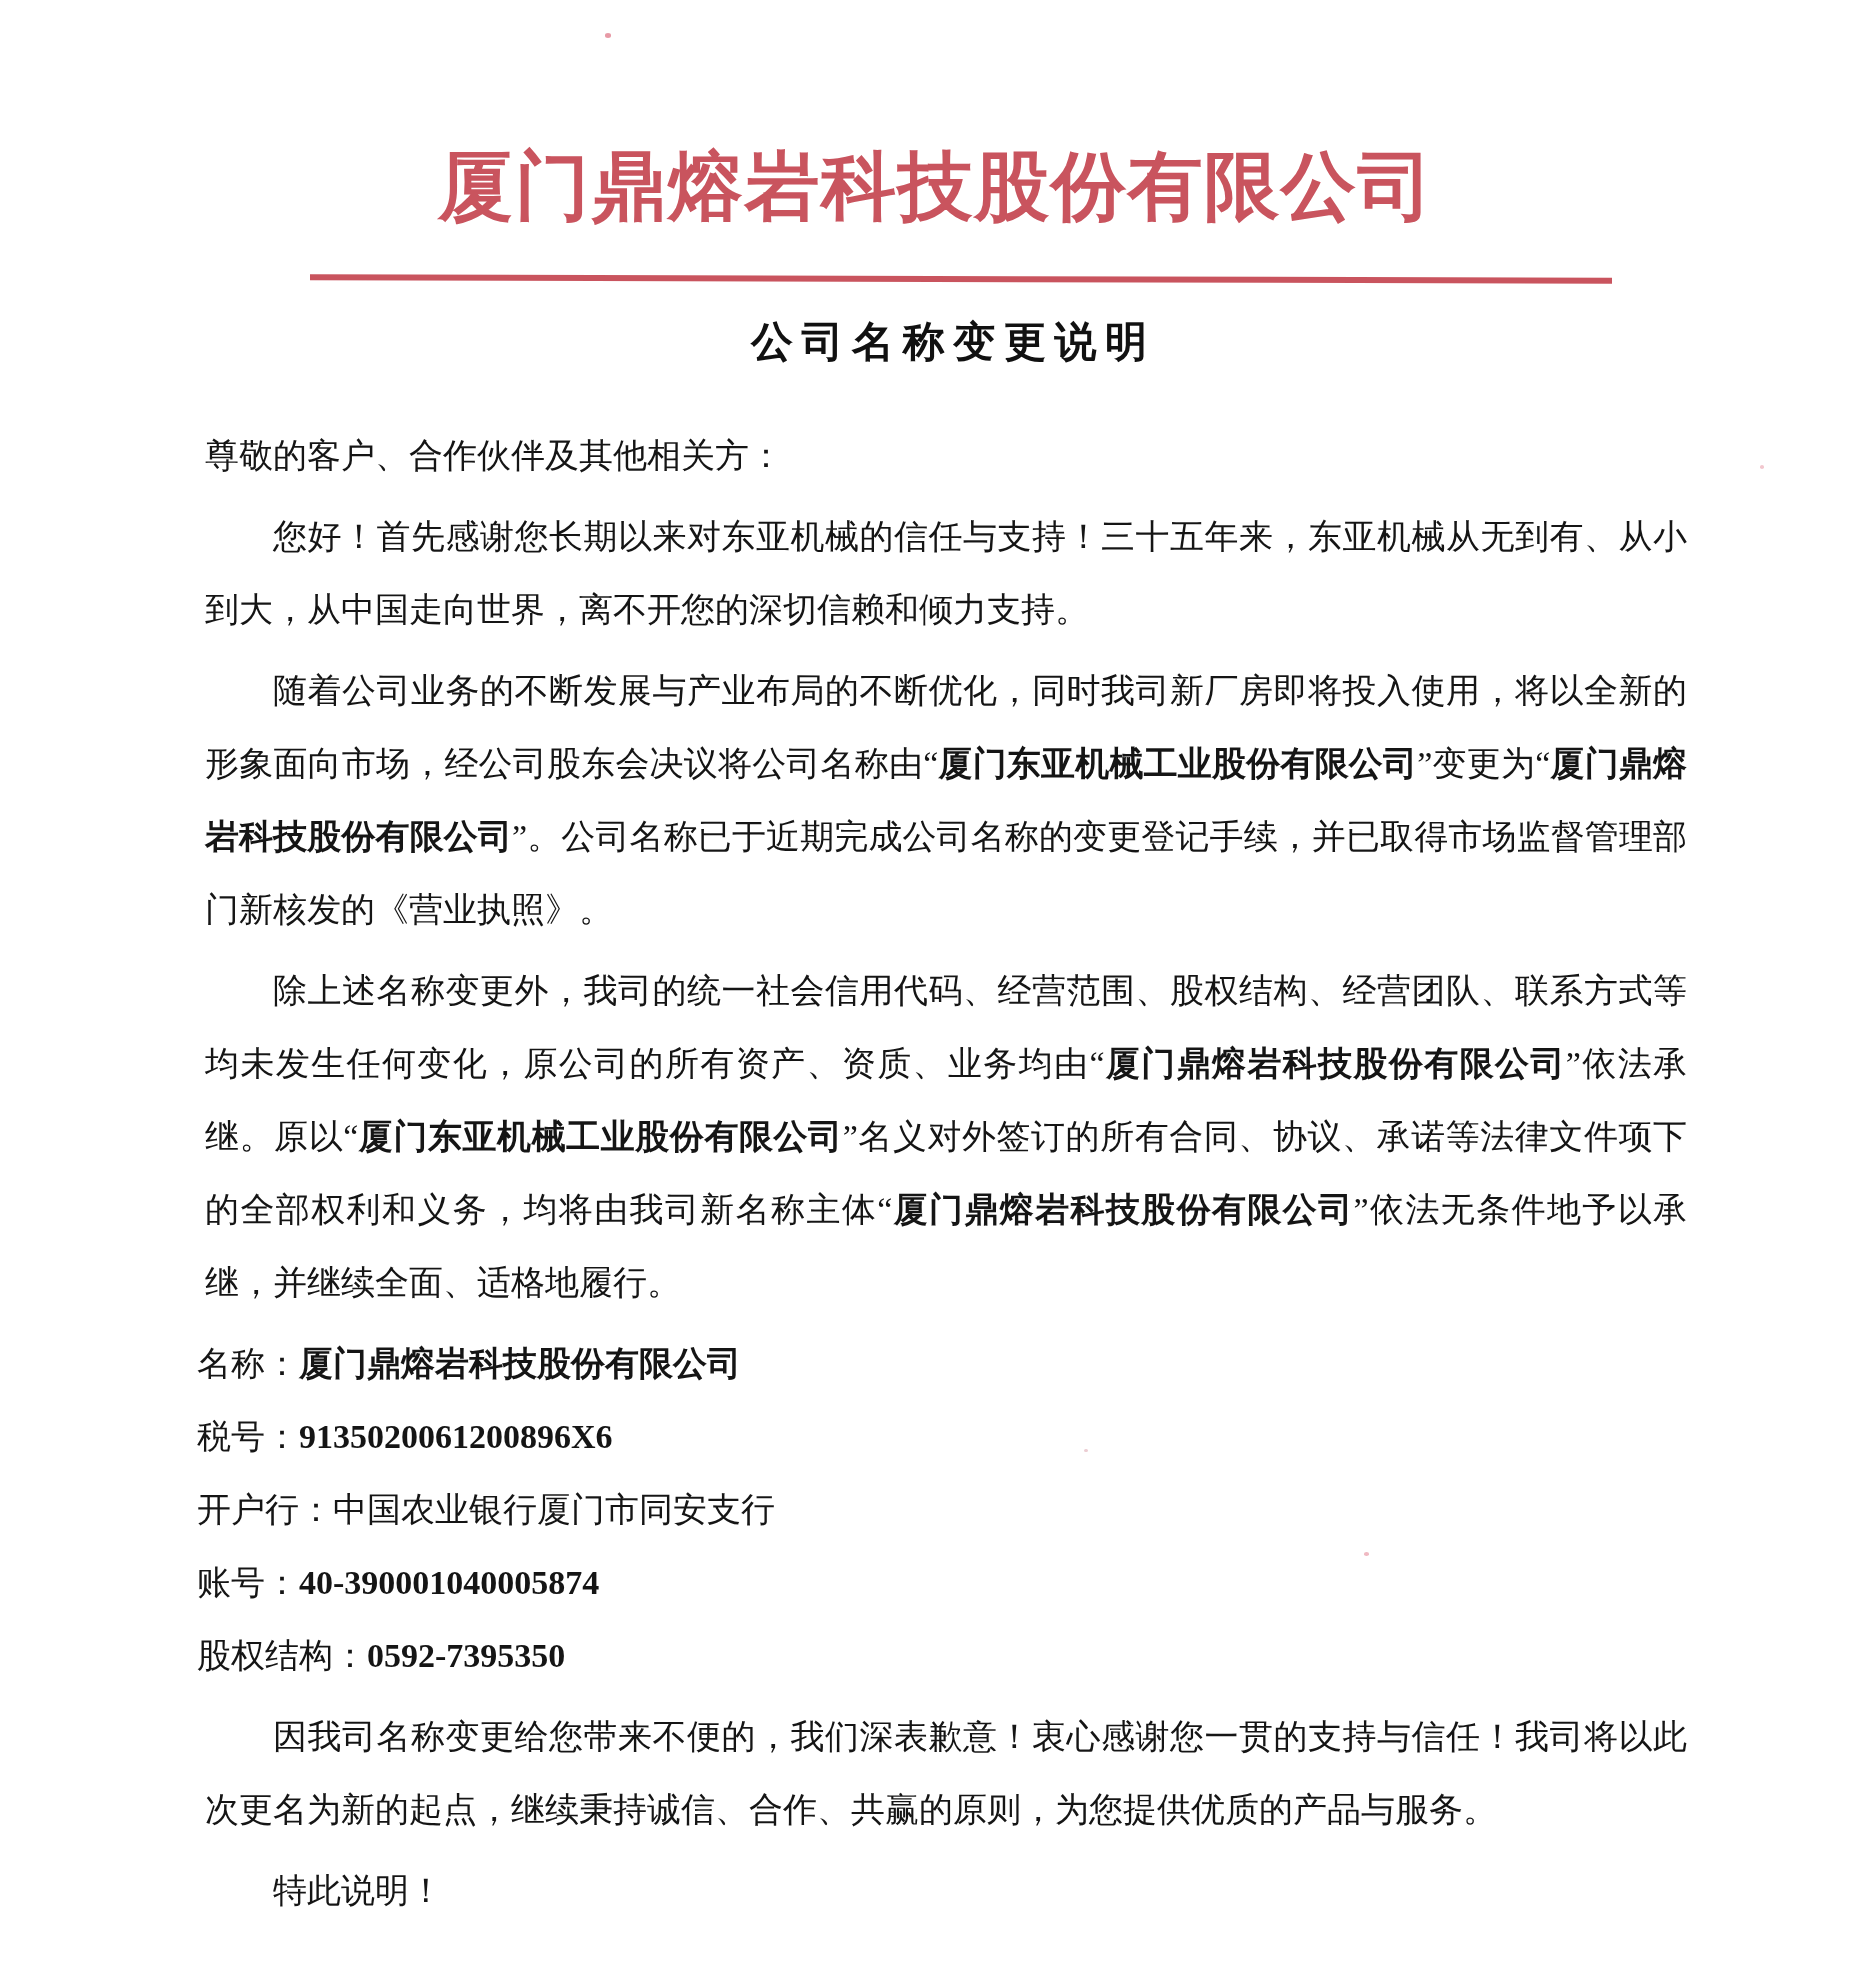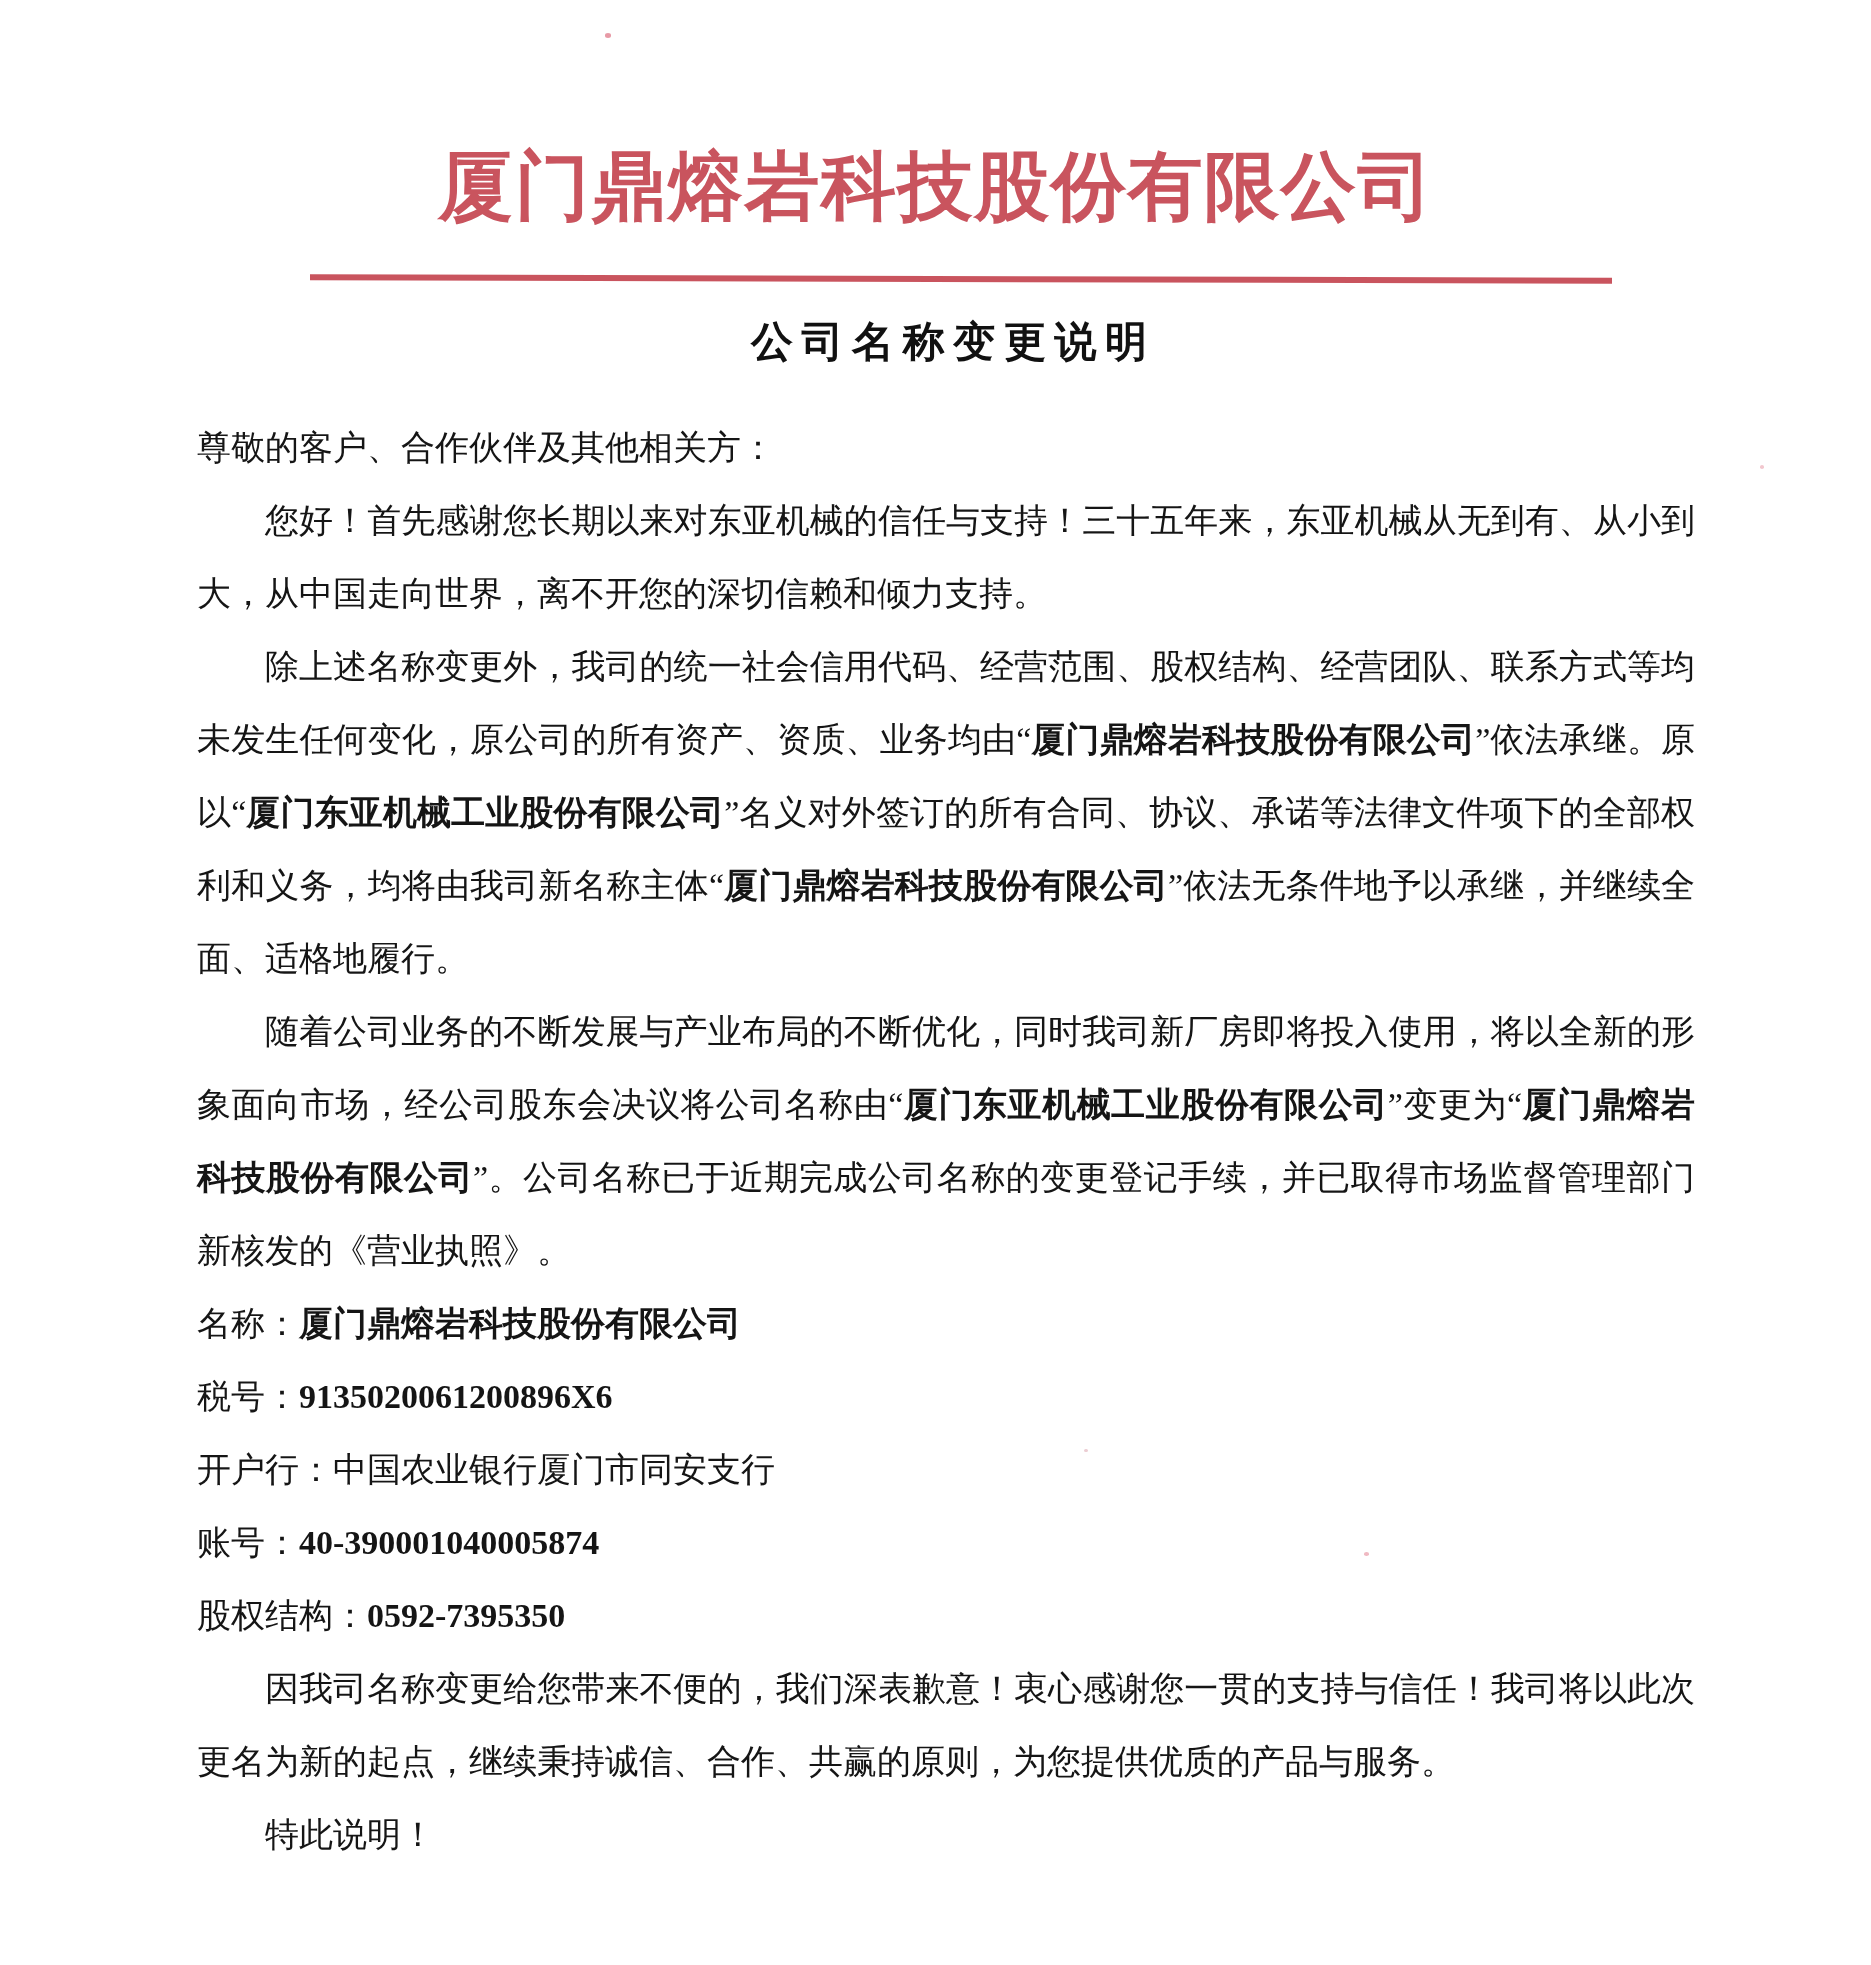--- a/index.html
+++ b/index.html
@@ -30,21 +30,21 @@
     font-size: 42px; font-weight: 700; letter-spacing: 8.6px;
     transform: translateX(17.3px);
     color: #111;
     white-space: nowrap;
   }
   .body-text {
     position: absolute; top: 411px; left: 197px; width: 1498px;
     font-size: 34px; line-height: 73px;
     text-align: justify;
   }
-  .body-text p { margin: 0; text-indent: 68px; }
+  .body-text p { margin: 8px; text-indent: 68px; }
   .body-text p.salutation { text-indent: 0; }
   .b { font-weight: 700; }
   .info-line { text-indent: 0 !important; white-space: nowrap; }
   .info-value[data-bold="true"] { font-weight: 700; }
   .speckle { position: absolute; border-radius: 50%; z-index: 1; }
   .sp1 { left: 605px; top: 33px;  width: 6.3px; height: 4.7px; background: #e79aa6; }
   .sp2 { left: 1760px; top: 465px; width: 4.3px; height: 3.5px;  background: #f2c7ce; }
   .sp3 { left: 1364px; top: 1552px; width: 4.7px; height: 3.5px;  background: #f0b9c2; }
   .sp4 { left: 1084px; top: 1449px; width: 3.5px;  height: 3.1px;  background: #eccdd3; }
 </style>
@@ -52,22 +52,22 @@
 <body>
 
 <div class="letterhead-title">厦门鼎熔岩科技股份有限公司</div>
 <div class="letterhead-rule"></div>
 
 <div class="doc-title">公司名称变更说明</div>
 
 <div class="body-text">
   <p class="salutation">尊敬的客户、合作伙伴及其他相关方：</p>
   <p><span>您好！首先感谢您长期以来对东亚机械的信任与支持！三十五年来，东亚机械从无到有、从小到大，从中国走向世界，离不开您的深切信赖和倾力支持。</span></p>
+  <p><span>随着公司业务的不断发展与产业布局的不断优化，同时我司新厂房即将投入使用，将以全新的形象面向市场，经公司股东会决议将公司名称由“</span><span class="b">厦门东亚机械工业股份有限公司</span><span>”变更为“</span><span class="b">厦门鼎熔岩科技股份有限公司</span><span>”。公司名称已于近期完成公司名称的变更登记手续，并已取得市场监督管理部门新核发的《营业执照》。</span></p>
   <p><span>除上述名称变更外，我司的统一社会信用代码、经营范围、股权结构、经营团队、联系方式等均未发生任何变化，原公司的所有资产、资质、业务均由“</span><span class="b">厦门鼎熔岩科技股份有限公司</span><span>”依法承继。原以“</span><span class="b">厦门东亚机械工业股份有限公司</span><span>”名义对外签订的所有合同、协议、承诺等法律文件项下的全部权利和义务，均将由我司新名称主体“</span><span class="b">厦门鼎熔岩科技股份有限公司</span><span>”依法无条件地予以承继，并继续全面、适格地履行。</span></p>
-  <p><span>随着公司业务的不断发展与产业布局的不断优化，同时我司新厂房即将投入使用，将以全新的形象面向市场，经公司股东会决议将公司名称由“</span><span class="b">厦门东亚机械工业股份有限公司</span><span>”变更为“</span><span class="b">厦门鼎熔岩科技股份有限公司</span><span>”。公司名称已于近期完成公司名称的变更登记手续，并已取得市场监督管理部门新核发的《营业执照》。</span></p>
 
   <div class="info-line">
     <span class="info-label">名称：</span><span class="info-value" data-bold="true">厦门鼎熔岩科技股份有限公司</span>
   </div>
   <div class="info-line">
     <span class="info-label">税号：</span><span class="info-value" data-bold="true">9135020061200896X6</span>
   </div>
   <div class="info-line">
     <span class="info-label">开户行：</span><span class="info-value" data-bold="false">中国农业银行厦门市同安支行</span>
   </div>

